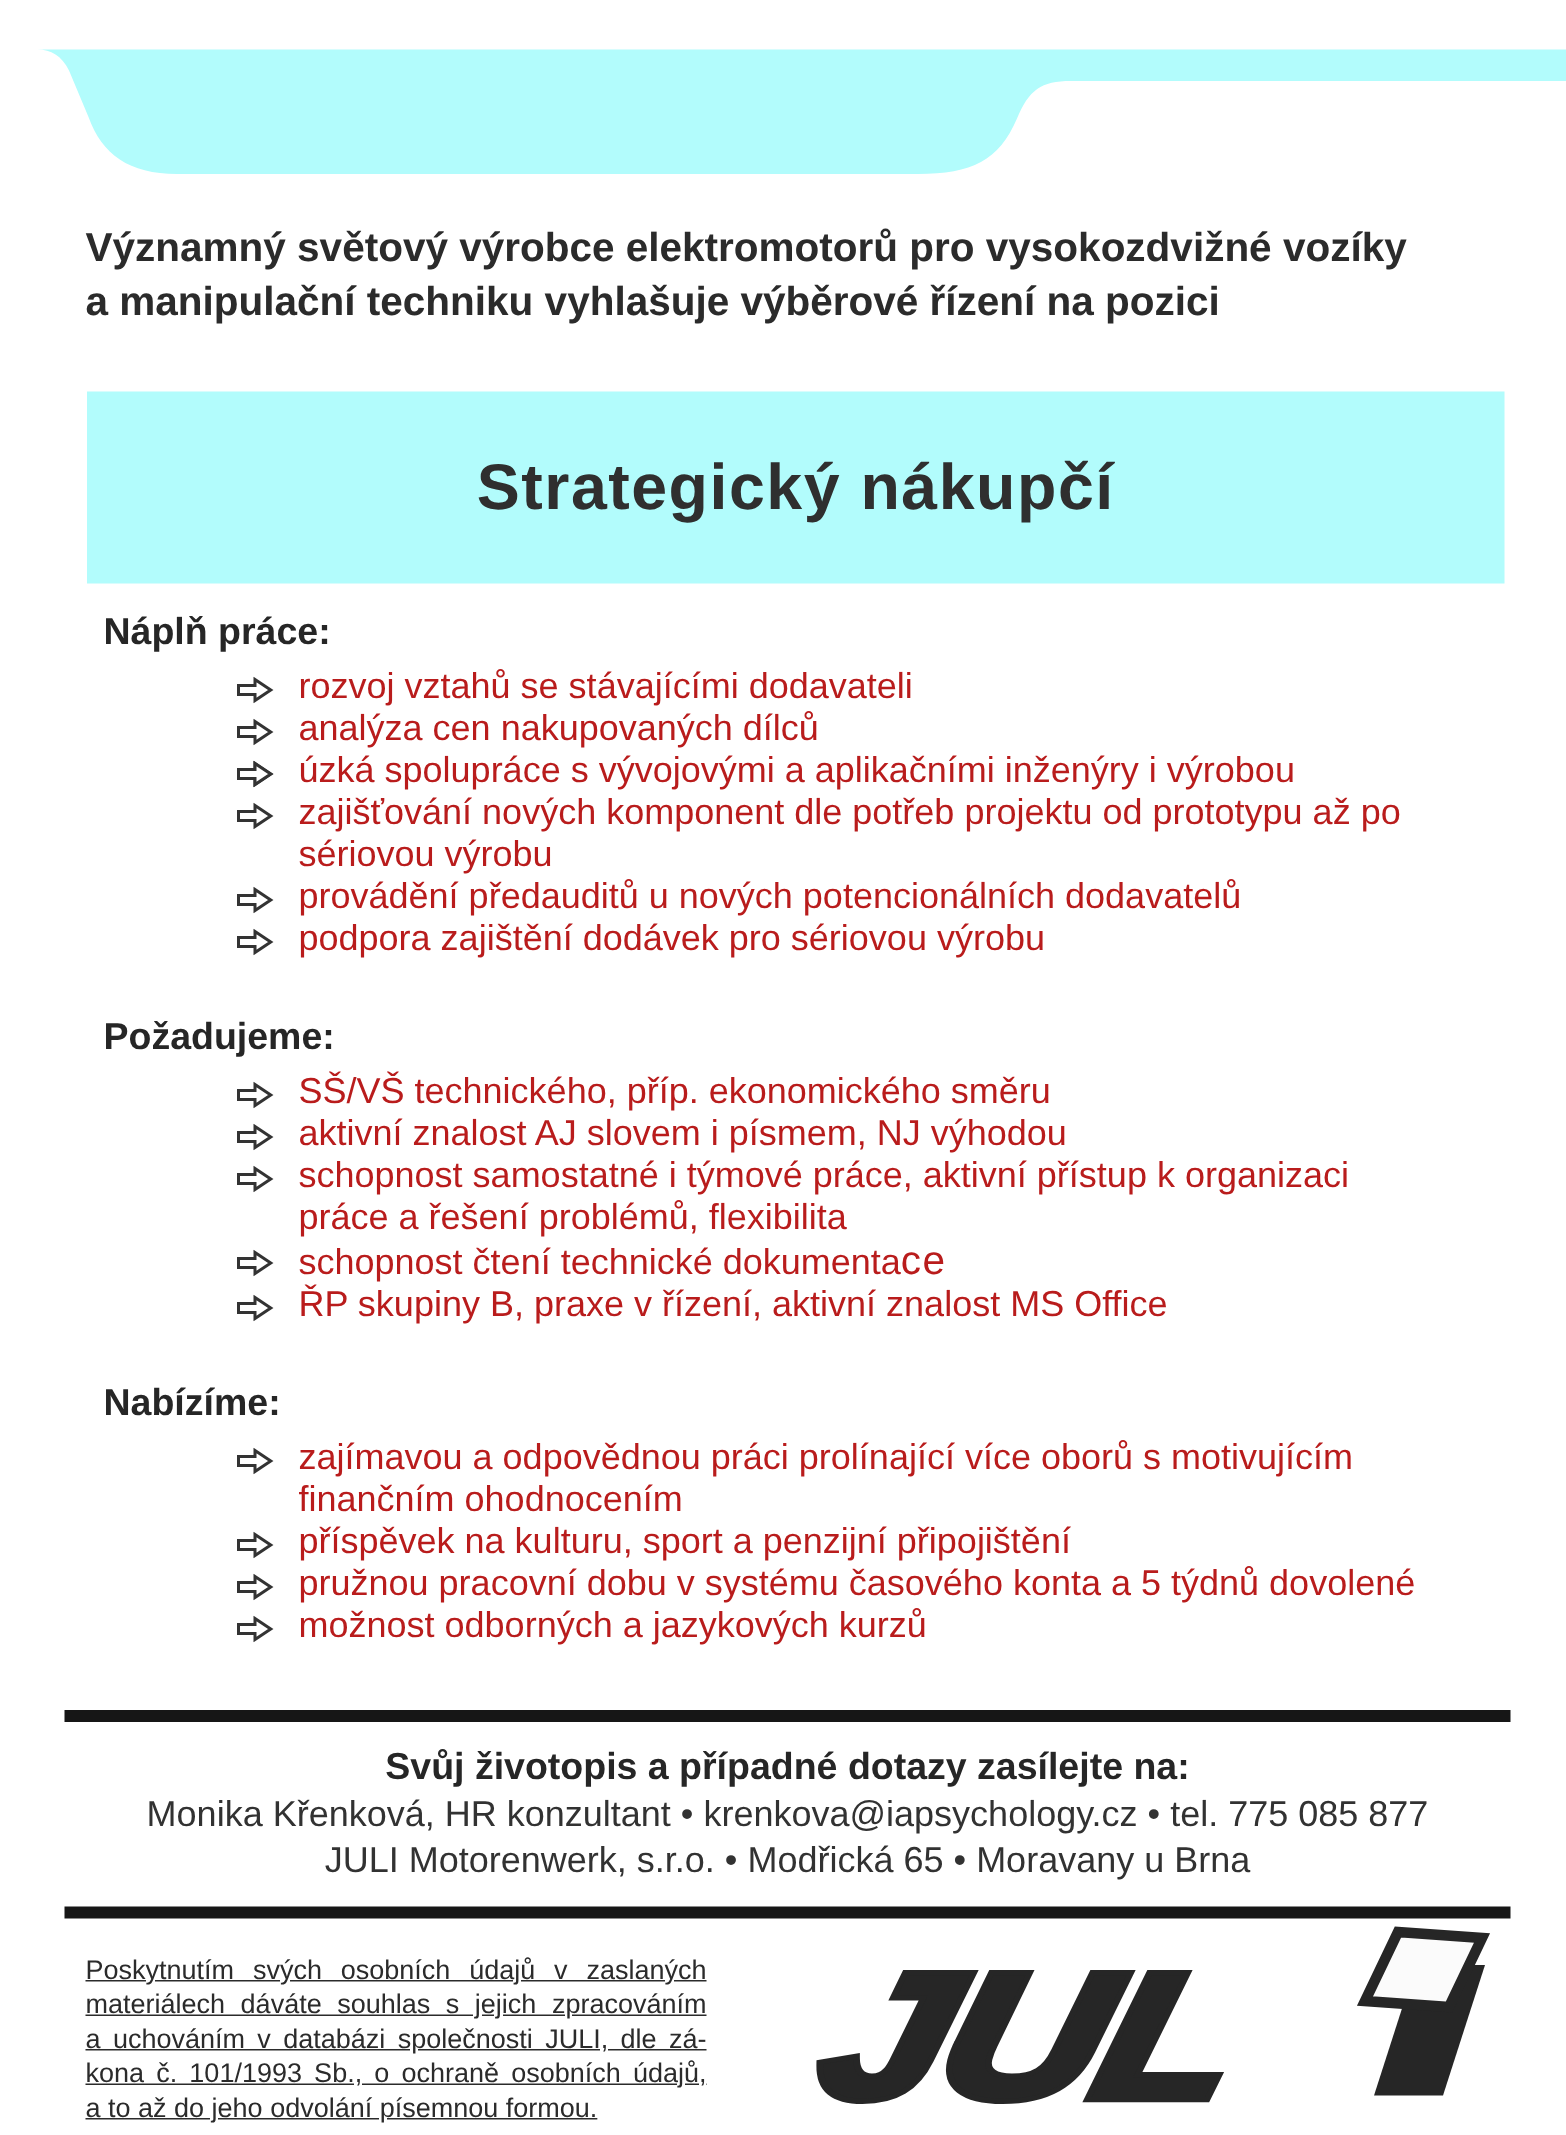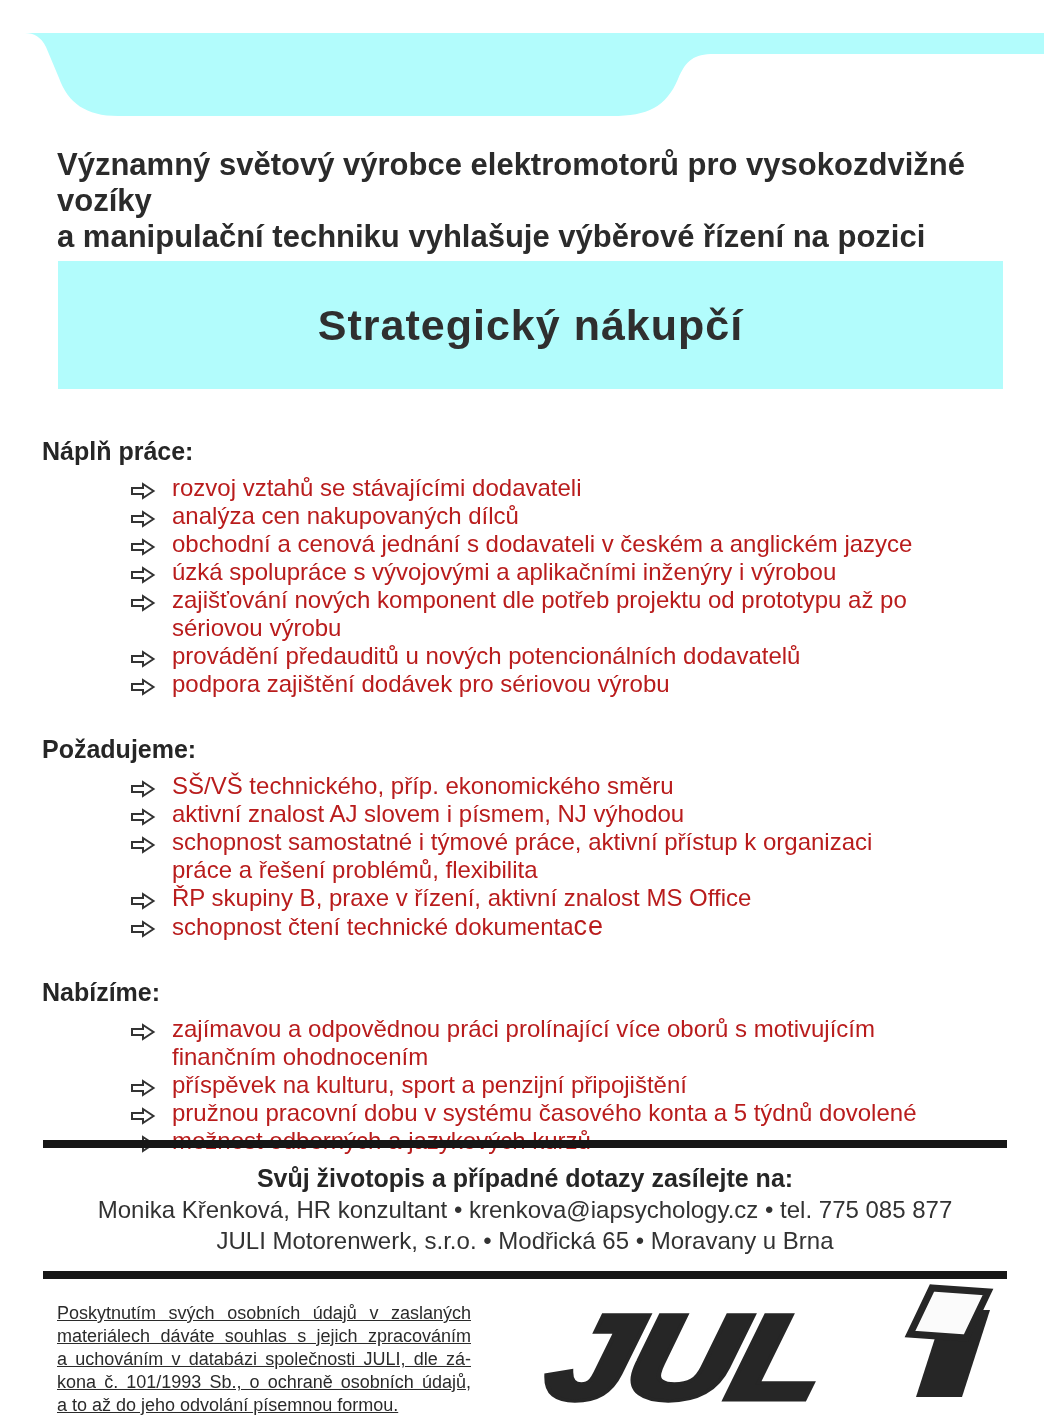--- a/index.html
+++ b/index.html
@@ -3,28 +3,28 @@
 <meta charset="utf-8">
 <style>
   html,body{margin:0;padding:0;background:#fff;}
   .page{
     position:relative;width:1044px;height:1423px;background:#ffffff;overflow:hidden;
     font-family:"Liberation Sans",sans-serif;color:#2e2e2e;
   }
   .swoosh{position:absolute;top:0;left:0;}
   .intro{
     position:absolute;left:57px;top:147px;width:960px;
-    font-size:31px;font-weight:bold;line-height:36px;color:#2b2b2b;white-space:pre-line;
+    font-size:27px;font-weight:bold;line-height:36px;color:#2b2b2b;white-space:pre-line;
   }
   .banner{
     position:absolute;left:58px;top:261px;width:945px;height:128px;
     background:#b2fcfc;display:flex;align-items:center;justify-content:center;
   }
   .banner-title{font-size:43px;font-weight:bold;color:#2f2f2f;letter-spacing:1px;}
-  .content{position:absolute;left:42px;top:406px;width:948px;margin-top:30px;}
+  .content{position:absolute;left:69px;top:406px;width:948px;}
   .section-heading{font-size:25px;line-height:30px;font-weight:bold;color:#262626;margin:0;}
   .section-heading.gap{margin-top:36px;}
   ul.bullets{list-style:none;margin:8px 0 0 0;padding:0;}
   ul.bullets li{
     position:relative;padding-left:130px;font-size:24px;line-height:28px;color:#b91c1c;
   }
   ul.bullets .arrow{position:absolute;left:88px;top:4px;width:26px;height:18px;}
   ul.bullets .txt{white-space:pre-line;}
   .suffix{font-size:27px;letter-spacing:1px;}
   .contact{position:absolute;left:43px;top:1140px;width:964px;text-align:center;}
@@ -58,21 +58,21 @@
     <div class="section-heading">Náplň práce:</div>
     <ul class="bullets">
       <li><span class="arrow"><svg width="26" height="18" viewBox="0 0 26 18">
               <path d="M2 6 H13 V2 L23.5 9 L13 16 V12 H2 Z" fill="#ffffff" stroke="#333333" stroke-width="2"></path>
             </svg></span><span class="txt">rozvoj vztahů se stávajícími dodavateli</span></li>
       <li><span class="arrow"><svg width="26" height="18" viewBox="0 0 26 18">
               <path d="M2 6 H13 V2 L23.5 9 L13 16 V12 H2 Z" fill="#ffffff" stroke="#333333" stroke-width="2"></path>
             </svg></span><span class="txt">analýza cen nakupovaných dílců</span></li>
       <li><span class="arrow"><svg width="26" height="18" viewBox="0 0 26 18">
               <path d="M2 6 H13 V2 L23.5 9 L13 16 V12 H2 Z" fill="#ffffff" stroke="#333333" stroke-width="2"></path>
-            </svg></span><span class="txt">obchodní a cenová jednání s dodavateli v českém a anglickém jazyce</span></li>
+            </svg></span></li>
       <li><span class="arrow"><svg width="26" height="18" viewBox="0 0 26 18">
               <path d="M2 6 H13 V2 L23.5 9 L13 16 V12 H2 Z" fill="#ffffff" stroke="#333333" stroke-width="2"></path>
             </svg></span><span class="txt">úzká spolupráce s vývojovými a aplikačními inženýry i výrobou</span></li>
       <li><span class="arrow"><svg width="26" height="18" viewBox="0 0 26 18">
               <path d="M2 6 H13 V2 L23.5 9 L13 16 V12 H2 Z" fill="#ffffff" stroke="#333333" stroke-width="2"></path>
             </svg></span><span class="txt">zajišťování nových komponent dle potřeb projektu od prototypu až po
 sériovou výrobu</span></li>
       <li><span class="arrow"><svg width="26" height="18" viewBox="0 0 26 18">
               <path d="M2 6 H13 V2 L23.5 9 L13 16 V12 H2 Z" fill="#ffffff" stroke="#333333" stroke-width="2"></path>
             </svg></span><span class="txt">provádění předauditů u nových potencionálních dodavatelů</span></li>
@@ -88,24 +88,24 @@
             </svg></span><span class="txt">SŠ/VŠ technického, příp. ekonomického směru</span></li>
       <li><span class="arrow"><svg width="26" height="18" viewBox="0 0 26 18">
               <path d="M2 6 H13 V2 L23.5 9 L13 16 V12 H2 Z" fill="#ffffff" stroke="#333333" stroke-width="2"></path>
             </svg></span><span class="txt">aktivní znalost AJ slovem i písmem, NJ výhodou</span></li>
       <li><span class="arrow"><svg width="26" height="18" viewBox="0 0 26 18">
               <path d="M2 6 H13 V2 L23.5 9 L13 16 V12 H2 Z" fill="#ffffff" stroke="#333333" stroke-width="2"></path>
             </svg></span><span class="txt">schopnost samostatné i týmové práce, aktivní přístup k organizaci
 práce a řešení problémů, flexibilita</span></li>
       <li><span class="arrow"><svg width="26" height="18" viewBox="0 0 26 18">
               <path d="M2 6 H13 V2 L23.5 9 L13 16 V12 H2 Z" fill="#ffffff" stroke="#333333" stroke-width="2"></path>
-            </svg></span><span class="txt">ŘP skupiny B, praxe v řízení, aktivní znalost MS Office</span></li>
+            </svg></span><span class="txt">schopnost čtení technické dokumenta</span><span class="suffix">ce</span></li>
       <li><span class="arrow"><svg width="26" height="18" viewBox="0 0 26 18">
               <path d="M2 6 H13 V2 L23.5 9 L13 16 V12 H2 Z" fill="#ffffff" stroke="#333333" stroke-width="2"></path>
-            </svg></span><span class="txt">schopnost čtení technické dokumenta</span><span class="suffix">ce</span></li>
+            </svg></span><span class="txt">ŘP skupiny B, praxe v řízení, aktivní znalost MS Office</span></li>
     </ul>
 
     <div class="section-heading gap">Nabízíme:</div>
     <ul class="bullets">
       <li><span class="arrow"><svg width="26" height="18" viewBox="0 0 26 18">
               <path d="M2 6 H13 V2 L23.5 9 L13 16 V12 H2 Z" fill="#ffffff" stroke="#333333" stroke-width="2"></path>
             </svg></span><span class="txt">zajímavou a odpovědnou práci prolínající více oborů s motivujícím
 finančním ohodnocením</span></li>
       <li><span class="arrow"><svg width="26" height="18" viewBox="0 0 26 18">
               <path d="M2 6 H13 V2 L23.5 9 L13 16 V12 H2 Z" fill="#ffffff" stroke="#333333" stroke-width="2"></path>

